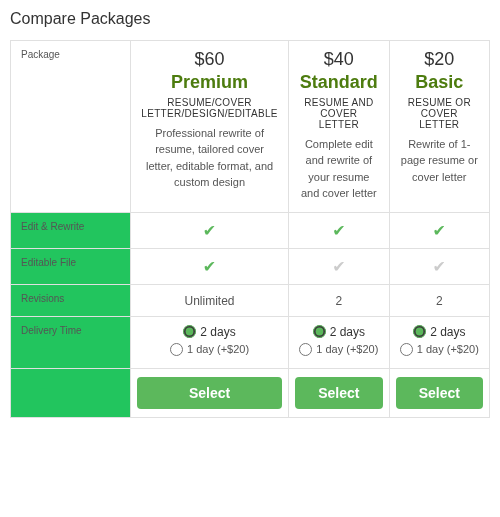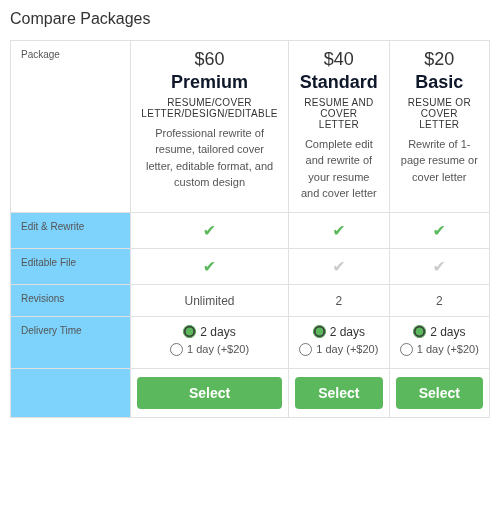--- a/index.html
+++ b/index.html
@@ -31,40 +31,40 @@
     }
 
     .compare-table tr:first-child td {
       border-top: 1px solid #e0e0e0;
     }
 
     .col-label {
       width: 120px;
       color: #555;
       font-size: 12px;
-      background: #7dd3fc;
+      background: #22c55e;
     }
 
     .col-premium, .col-standard, .col-basic {
       width: calc((100% - 120px) / 3);
       text-align: center;
     }
 
     .price {
       font-size: 18px;
       color: #333;
       font-weight: normal;
       display: block;
       margin-bottom: 2px;
     }
 
     .pkg-name {
       font-size: 18px;
       font-weight: bold;
-      color: #0f172a;
+      color: #4d7c0f;
       display: block;
       margin-bottom: 4px;
     }
 
     .pkg-subtitle {
       font-size: 10px;
       font-weight: normal;
       color: #333;
       letter-spacing: 0.3px;
       margin-bottom: 6px;

